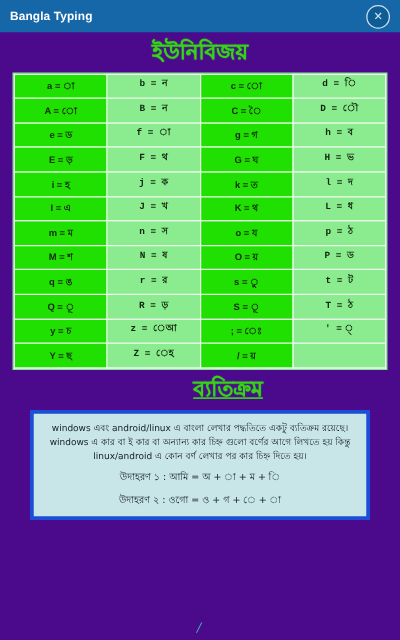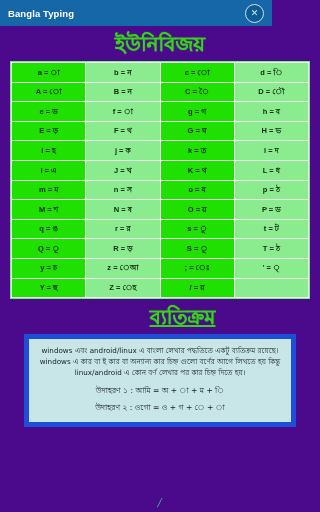--- a/index.html
+++ b/index.html
@@ -4,42 +4,42 @@
 <style>
   html,body{margin:0;padding:0;}
   body{
     width:320px;height:512px;overflow:hidden;
     background:#4B0A8C;
     font-family:"Liberation Sans","DejaVu Sans",sans-serif;
     -webkit-font-smoothing:none;
   }
   
   .appbar{
-    height:26px;width:272px;
+    height:26px;width:320px;
     background:#1567A8;
     display:flex;align-items:center;justify-content:space-between;
     padding:0 8px;box-sizing:border-box;
   }
   .appbar-title{
     color:#FFFFFF;font-size:9.5px;font-weight:bold;letter-spacing:.1px;
   }
   .appbar-icon{
     width:17px;height:17px;border-radius:50%;
     background:#0E5C95;border:1.4px solid #CFE0EC;
     display:flex;align-items:center;justify-content:center;
     color:#D8E6F0;font-size:9px;font-weight:bold;line-height:1;
   }
   
   .page{
     width:320px;height:486px;background:#4B0A8C;
     box-sizing:border-box;position:relative;
   }
   .section-title{
     text-align:center;color:#35D417;
-    font-size:20px;font-weight:bold;
+    font-size:17px;font-weight:bold;
     padding:7px 0 6px 0;line-height:1.1;
     text-shadow:0 0 1px #35D417;
   }
   .section-title.underline{text-decoration:underline;margin-left:45px;}
   
   .table-wrap{
     margin:0 10px;
     border:1px solid #7BEE87;
     box-sizing:border-box;
   }
@@ -50,26 +50,26 @@
   table.kbd td{
     height:18.6px;
     text-align:center;vertical-align:middle;
     font-size:7.5px;font-weight:bold;
     color:#11270D;
     border:1px solid #EAFBEA;
     padding:0;line-height:1;
     white-space:nowrap;
   }
   table.kbd td.c0,table.kbd td.c2{background:#1FE000;}
-  table.kbd td.c1,table.kbd td.c3{background:#8AEC8F;}
+  table.kbd td.c1,table.kbd td.c3{background:#8AEC8F;font-family:Liberation Mono, monospace;}
   
   .info-box{
     margin:0 24px;
     background:#C8E6E8;
-    border:5px solid #1d4ed8;
+    border:3px solid #1d4ed8;
     box-sizing:border-box;
     padding:6px 7px 8px 7px;
   }
   .info-para{
     color:#141C20;
     font-size:7.2px;line-height:1.55;
     text-align:center;
     font-family:"DejaVu Sans",sans-serif;
     margin:0 0 6px 0;
   }

